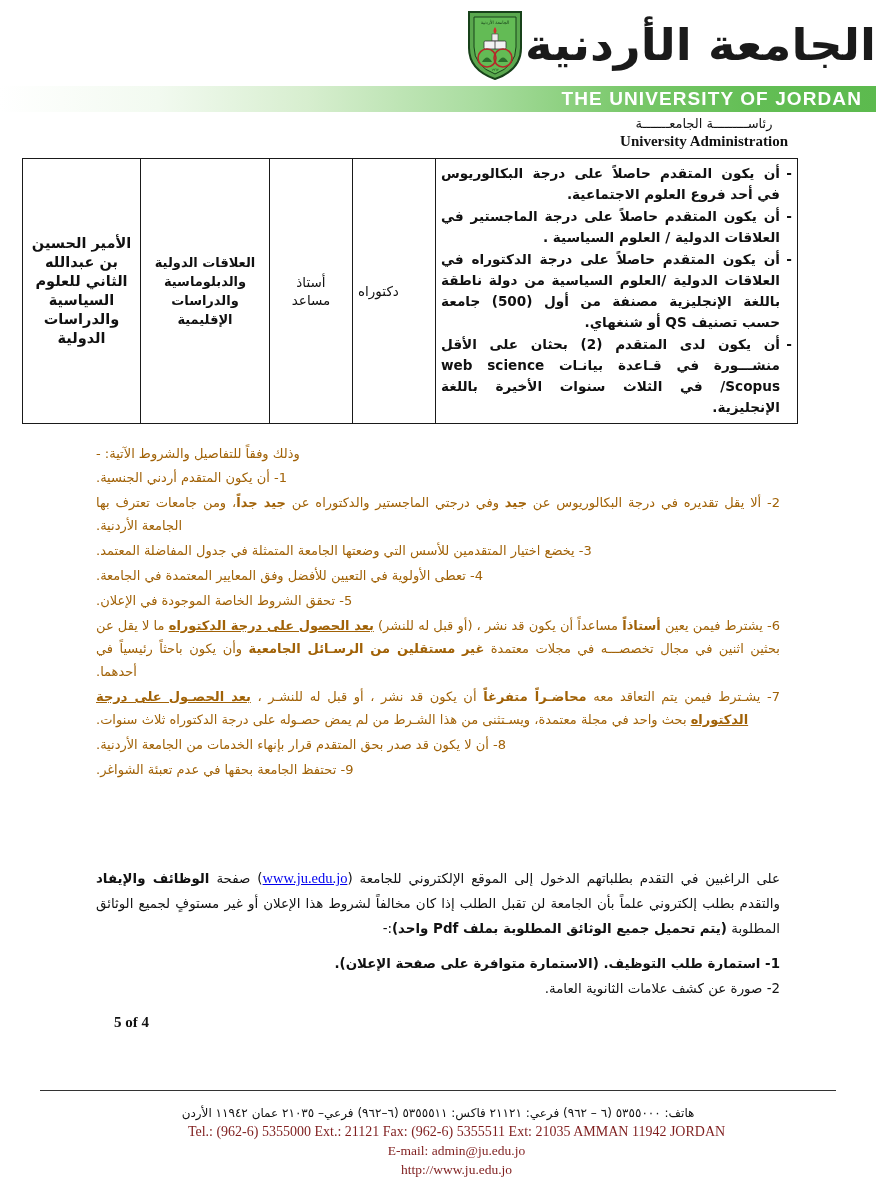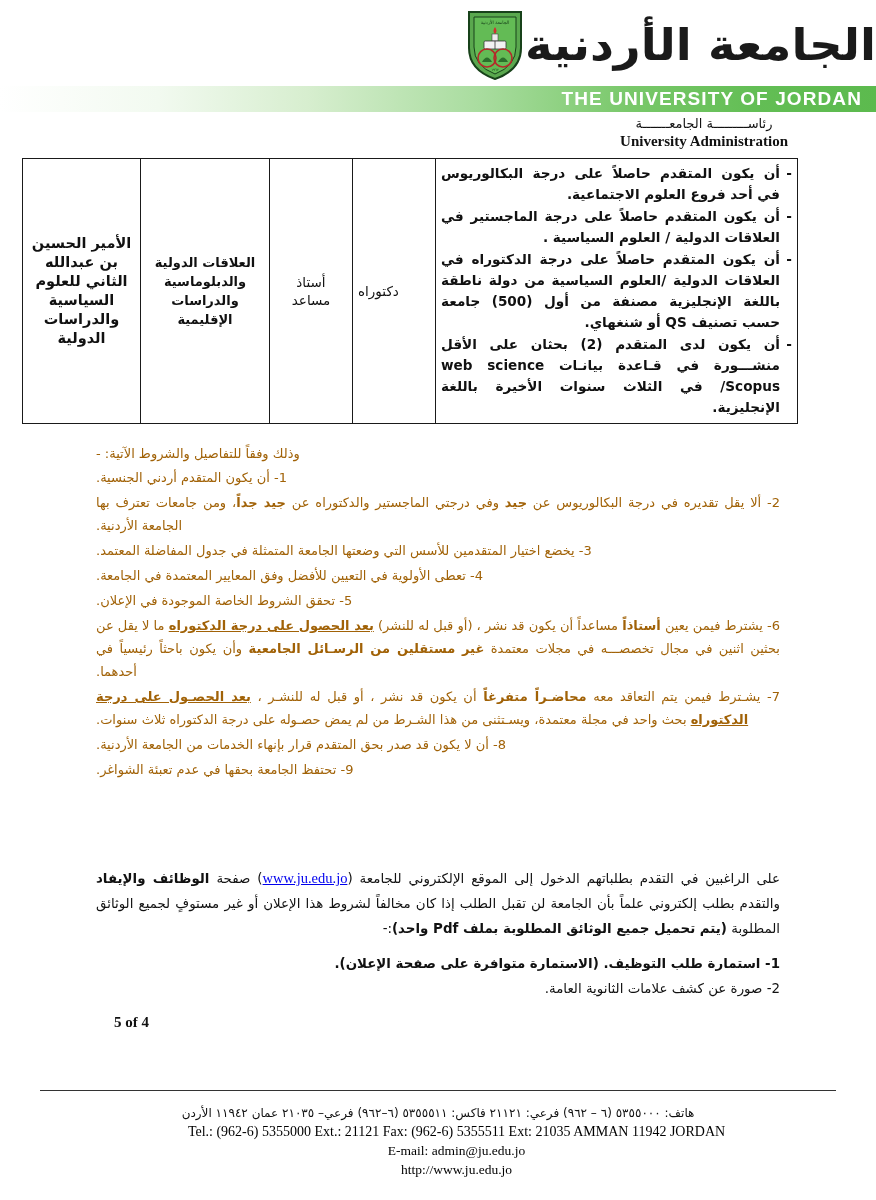--- a/index.html
+++ b/index.html
@@ -263,21 +263,21 @@
     line-height:17px;
     direction:rtl;
     color:#111;
     white-space:nowrap;
   }
   .f-en{
     font-family:"Liberation Serif","DejaVu Serif",serif;
     font-size:14px;
     line-height:19px;
     direction:ltr;
-    color:#000000;
+    color:#7f1d1d;
     white-space:nowrap;
     padding-left:37px;
   }
   .f-en.small{font-size:13.5px;}
 </style>
 </head>
 <body>
 
 <div class="page">
 

